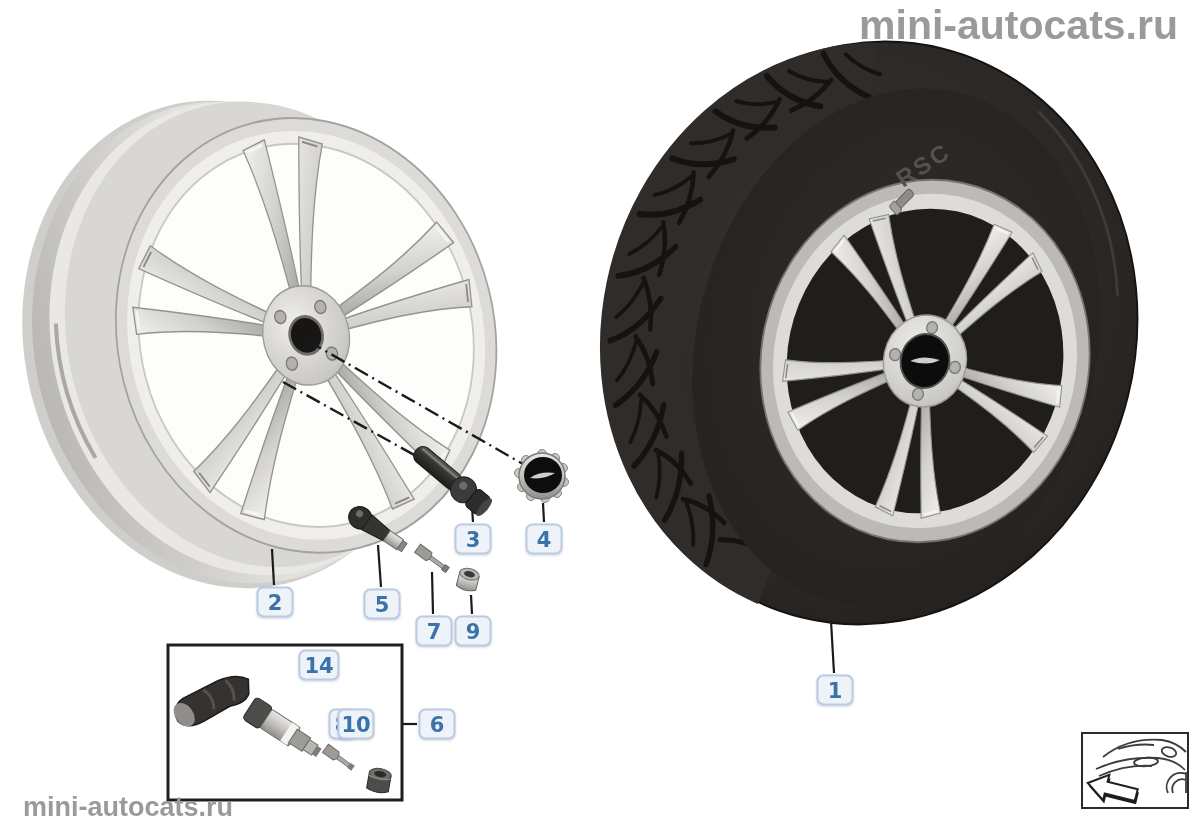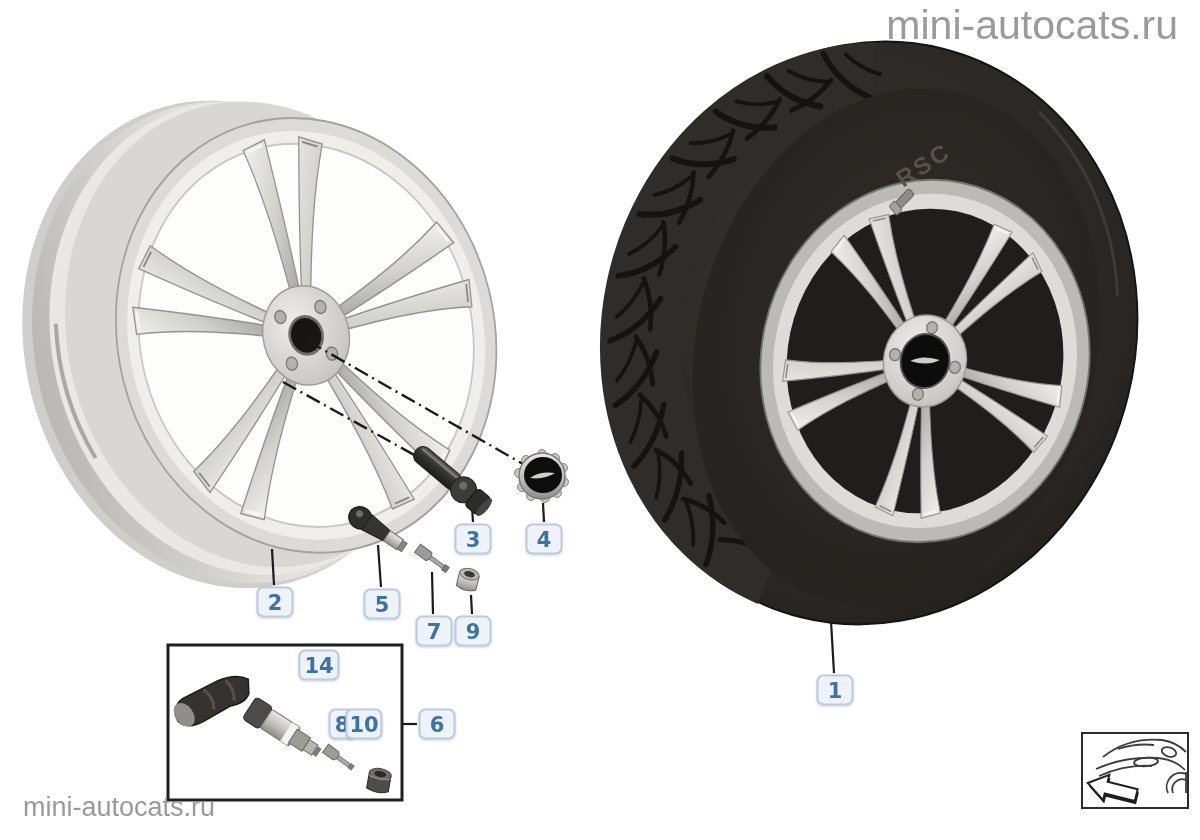--- a/index.html
+++ b/index.html
@@ -1,19 +1,19 @@
 <!DOCTYPE html>
 <html><head>
 <meta charset="utf-8">
 <style>
   html,body{margin:0;padding:0;background:#fff;}
   .stage{position:relative;width:1200px;height:840px;background:#ffffff;overflow:hidden;
          font-family:"Liberation Sans",sans-serif;}
   .stage svg{position:absolute;left:0;top:0;}
-  .wm{position:absolute;color:#9a9a9a;font-weight:normal;font-family:"Liberation Sans",sans-serif;
+  .wm{position:absolute;color:#9a9a9a;font-weight:bold;font-family:"Liberation Sans",sans-serif;
       white-space:nowrap;letter-spacing:0px;z-index:30;}
   .wm-top{top:2px;right:22px;font-size:41px;}
   .wm-bottom{top:792px;left:23px;font-size:27px;}
   .callout{position:absolute;z-index:20;display:flex;align-items:center;justify-content:center;
       height:31px;min-width:37px;box-sizing:border-box;padding:0 4px;
       background:#eef2f9;border:2px solid #bccbe1;border-radius:7px;
       color:#3b72a8;font-size:21px;font-weight:bold;font-family:"DejaVu Sans",sans-serif;
       transform:translate(-50%,-50%);box-shadow:0 1px 2px rgba(60,90,130,.18);}
   .callout.sm{min-width:27px;padding:0 2px;}
 </style>
@@ -286,16 +286,16 @@
 
 <div class="callout" style="left:835px;top:690px">1</div>
 <div class="callout" style="left:275px;top:602px">2</div>
 <div class="callout" style="left:473px;top:539px">3</div>
 <div class="callout" style="left:544px;top:539px">4</div>
 <div class="callout" style="left:382px;top:604px">5</div>
 <div class="callout" style="left:437px;top:724px">6</div>
 <div class="callout" style="left:434px;top:631px">7</div>
 <div class="callout sm" style="left:342px;top:724px">8</div>
 <div class="callout" style="left:473px;top:631px">9</div>
-<div class="callout sm" style="left:364px;top:724px">10</div>
+<div class="callout sm" style="left:356px;top:724px">10</div>
 <div class="callout" style="left:319px;top:665px">14</div>
 
 </div>
 
 </body></html>

